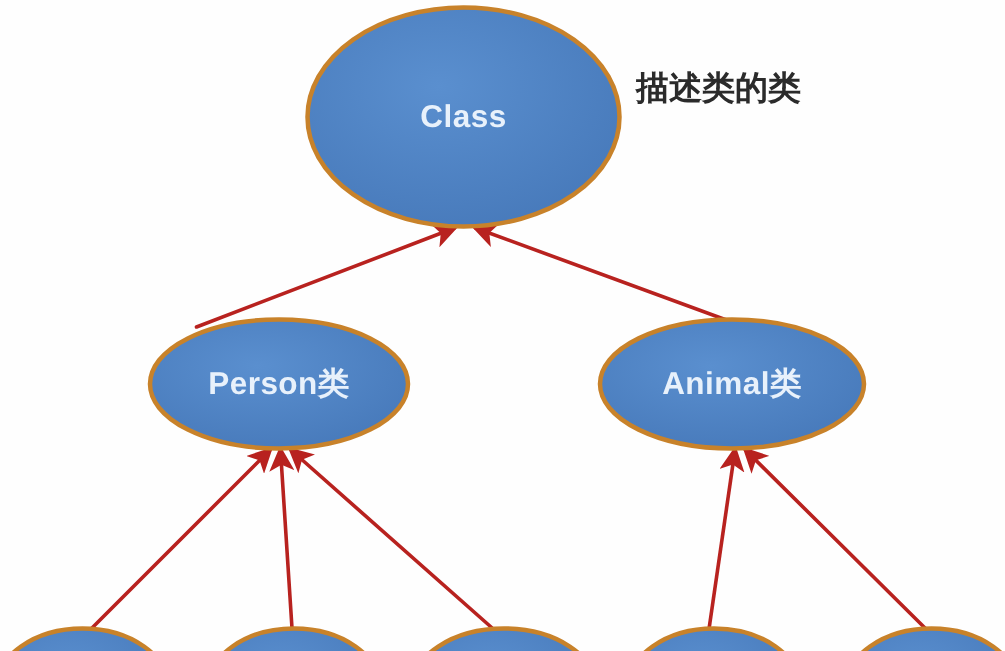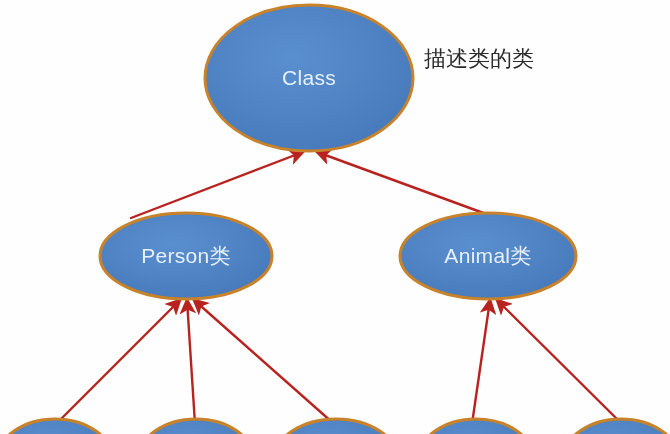--- a/index.html
+++ b/index.html
@@ -7,20 +7,21 @@
     padding: 0;
     background: #ffffff;
   }
   #canvas {
     position: relative;
     width: 670px;
     height: 434px;
     background: #fefefe;
     overflow: hidden;
     font-family: "Liberation Sans", "DejaVu Sans", sans-serif;
+    font-weight: bold;
   }
   #diagram-svg {
     position: absolute;
     left: 0;
     top: 0;
     width: 670px;
     height: 434px;
     display: block;
   }
   .node-label {

